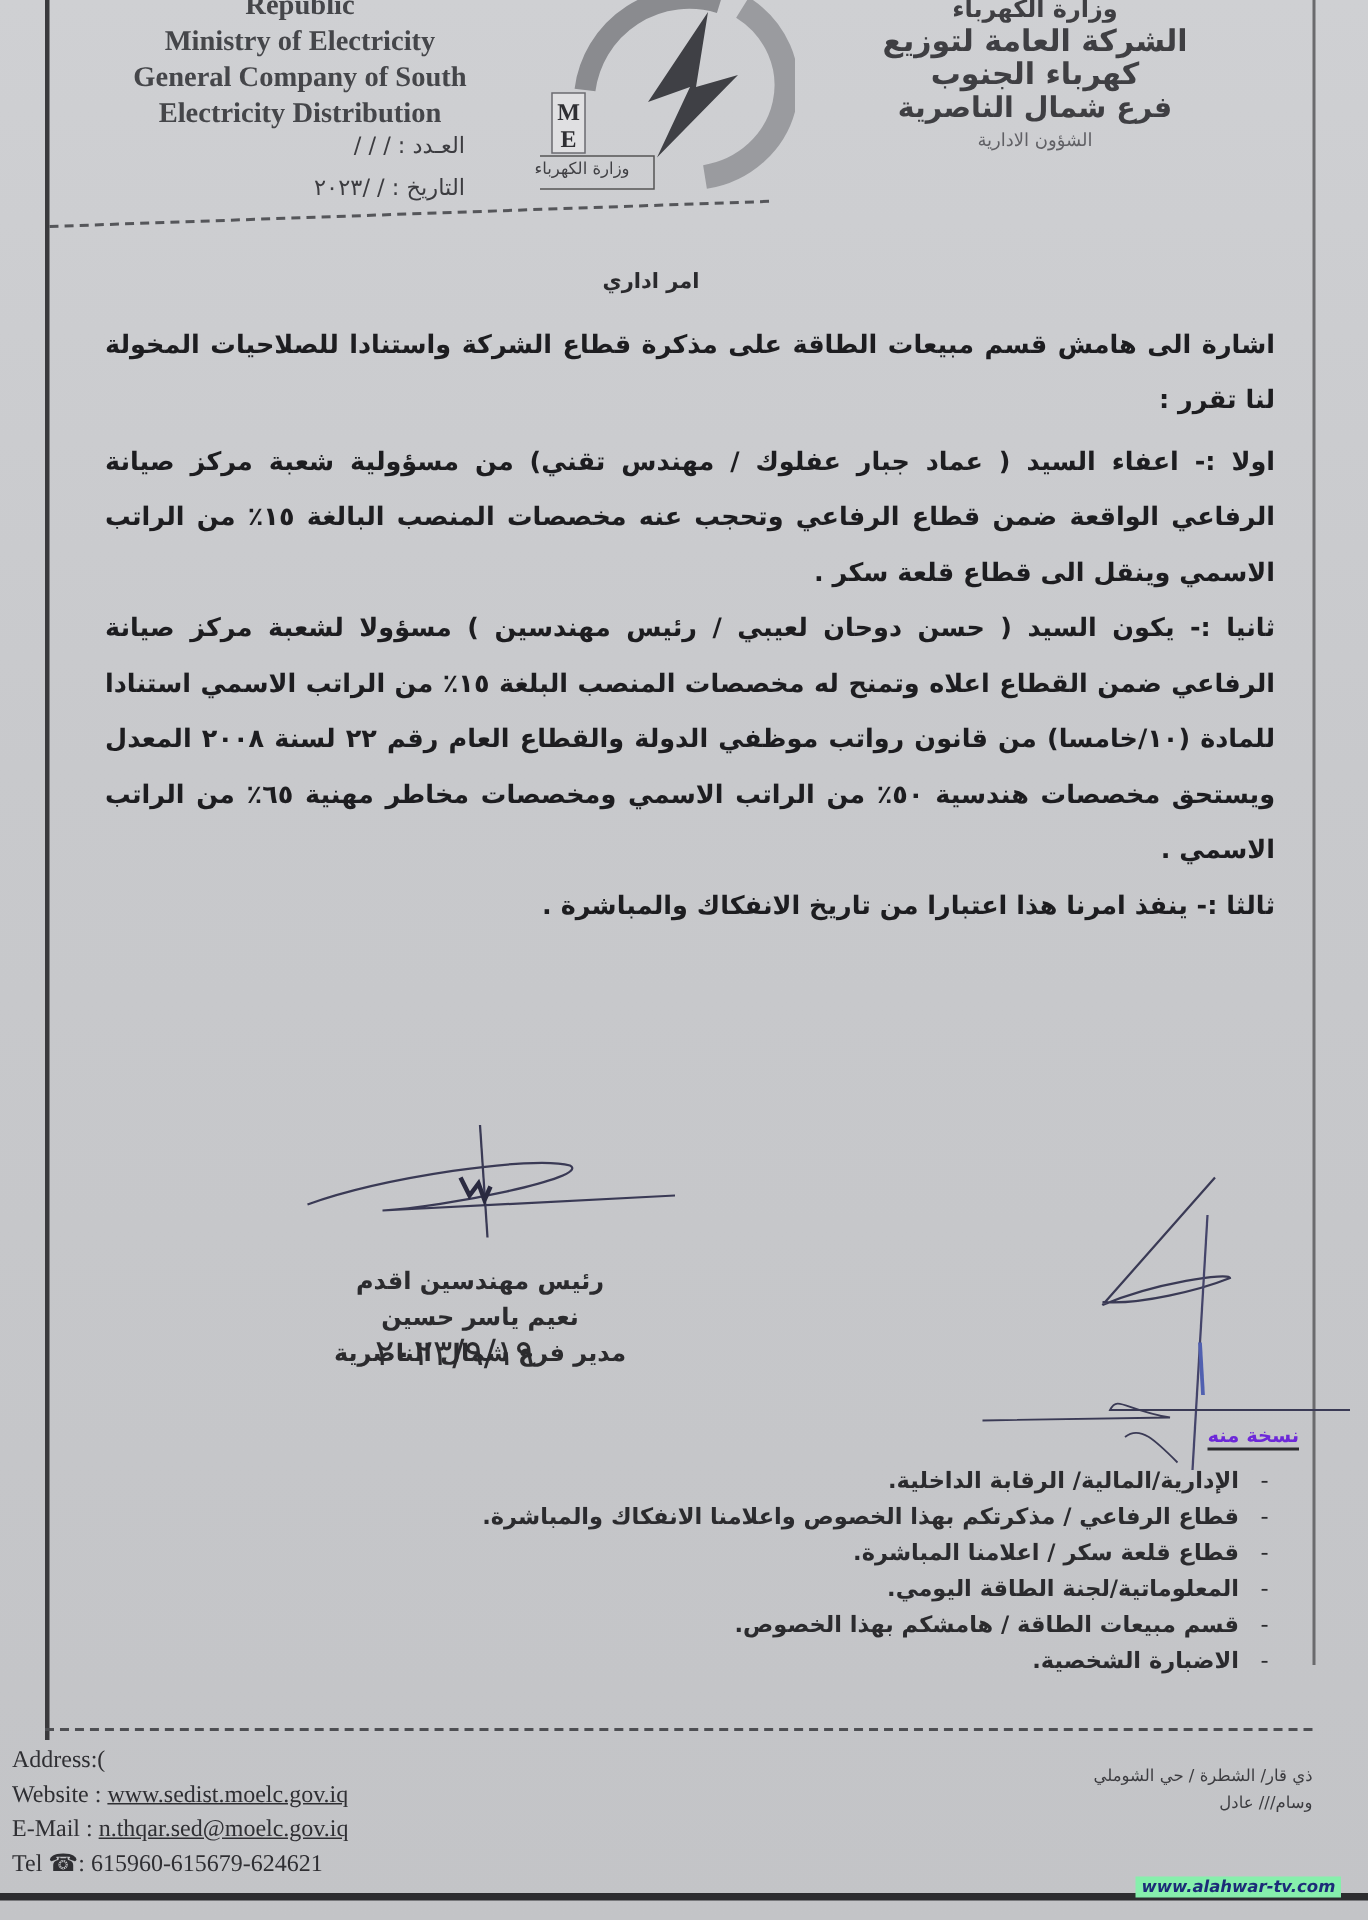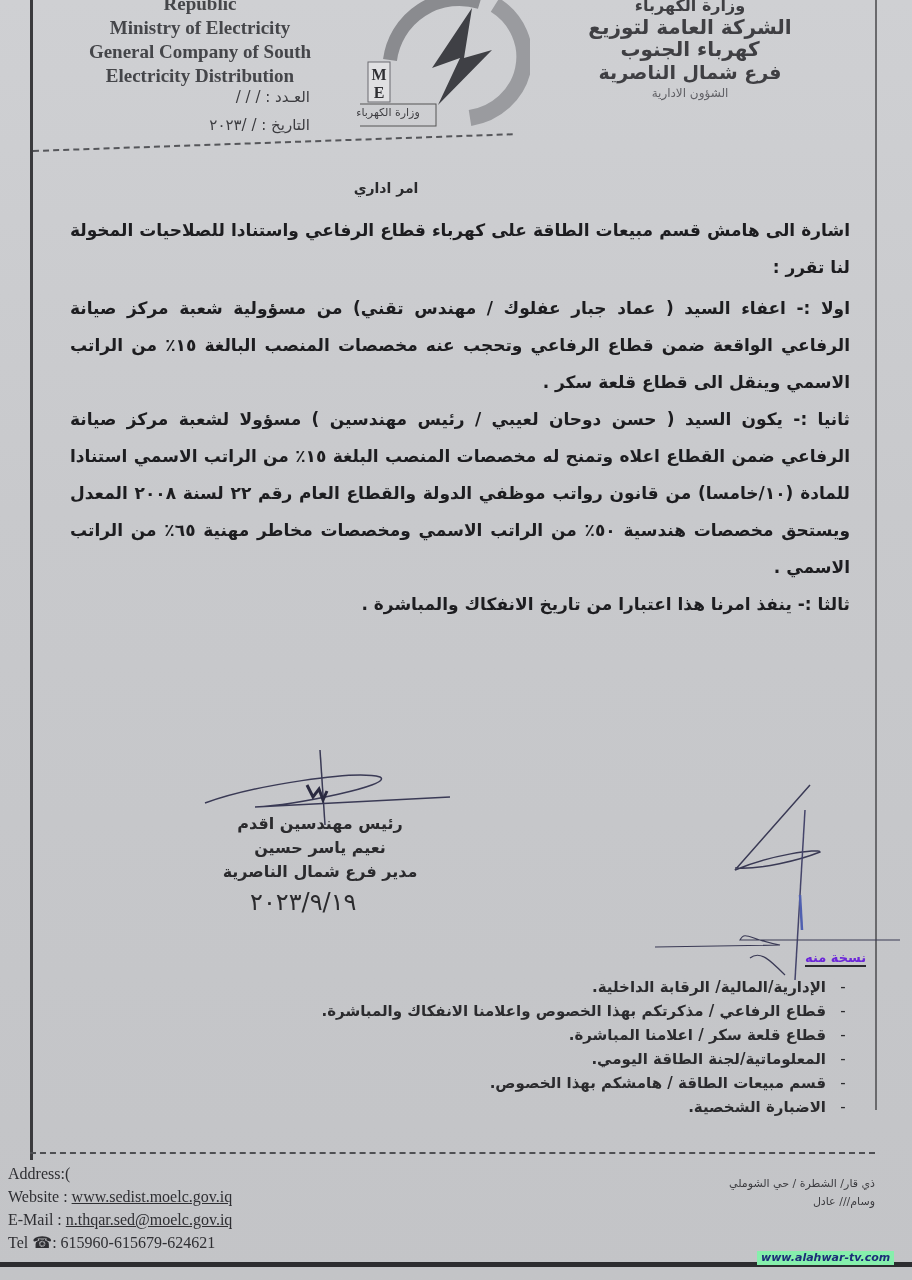--- a/index.html
+++ b/index.html
@@ -14,25 +14,25 @@
     font-family:"Liberation Serif", serif; font-weight:bold; color:#45464a; font-size:19px; line-height:24px; }
   .hdr-ar-num { position:absolute; left:110px; top:88px; width:200px; direction:rtl; font-size:15px; color:#3c3c40; }
   .hdr-ar-date { position:absolute; left:90px; top:116px; width:220px; direction:rtl; font-size:15px; color:#3c3c40; }
   .logo { position:absolute; left:360px; top:0; width:170px; height:130px; }
   .hdr-ar-right { position:absolute; left:560px; top:-4px; width:260px; direction:rtl; text-align:center; color:#3f3f43; }
   .hdr-ar-right .l1 { font-size:16px; font-weight:bold; line-height:20px; }
   .hdr-ar-right .l2 { font-size:20px; font-weight:bold; line-height:22px; }
   .hdr-ar-right .l3 { font-size:19px; font-weight:bold; line-height:24px;text-align:center; }
   .hdr-ar-right .l4 { font-size:12px; line-height:18px; color:#606065; }
   .dash-top { position:absolute; left:33px; top:150px; width:480px; height:1px; border-top:2px dashed #55565a; transform:rotate(-2deg); transform-origin:left; }
-  .title { position:absolute; left:0; width:772px; top:180px; text-align:center; direction:rtl; font-size:14px; font-weight:bold; color:#2a2a2d; }
+  .title { position:absolute; left:0; width:772px; top:180px; text-align:center; direction:rtl; font-size:14px; font-weight:bold; color:#2a2a2d;padding-left:48px; }
   .body-text { position:absolute; left:70px; width:780px; direction:rtl; text-align:justify; font-size:17px; font-weight:bold; color:#1d1d20; }
   .para { margin:0; line-height:37px; }
   .sig1 { position:absolute; left:195px; top:745px; width:280px; height:190px; }
-  .sig1-text { position:absolute; left:200px; top:812px; width:240px; direction:rtl; text-align:center; font-size:16px; font-weight:bold; color:#2b2b2e; line-height:24px; }
+  .sig1-text { position:absolute; left:200px; top:842px; width:240px; direction:rtl; text-align:center; font-size:16px; font-weight:bold; color:#2b2b2e; line-height:24px; }
   .sig1-date { position:absolute; left:250px; top:888px; width:160px; direction:rtl; text-align:left; font-size:24px; color:#2b2b2e; letter-spacing:2px; }
   .sig2 { position:absolute; left:630px; top:780px; width:280px; height:200px; }
   .copy-label { position:absolute; left:805px; top:950px; direction:rtl; font-size:13px; font-weight:bold; color:#6d28d9; border-bottom:2px solid #2b2b2e; }
   .copy-list { position:absolute; left:300px; top:975px; width:560px; direction:rtl; font-size:15px; font-weight:bold; color:#2b2b2e; }
   .copy-list .ci { line-height:24px; }
   .copy-list .ci .dash { display:inline-block; width:34px; text-align:center; font-weight:normal; }
   .dash-bottom { position:absolute; left:30px; top:1152px; width:845px; border-top:2px dashed #4e4f53; }
   .footer-en { position:absolute; left:8px; top:1162px; font-family:"Liberation Serif", serif; font-size:16px; color:#2f2f33; line-height:23px; }
   .footer-en a { color:#2f2f33; text-decoration:underline; }
   .footer-ar { position:absolute; left:700px; top:1175px; width:175px; direction:rtl; font-size:11px; color:#3c3c40; line-height:18px; }
@@ -72,21 +72,21 @@
   <div class="l2">الشركة العامة لتوزيع كهرباء الجنوب</div>
   <div class="l3">فرع  شمال الناصرية</div>
   <div class="l4">الشؤون الادارية</div>
 </div>
 
 <div class="dash-top"></div>
 
 <div class="title">امر اداري</div>
 
 <div class="body-text" style="top:212px;">
-  <p class="para">اشارة الى هامش قسم مبيعات الطاقة على كهرباء قطاع الرفاعي واستنادا للصلاحيات المخولة لنا تقرر :</p>
+  <p class="para">اشارة الى هامش قسم مبيعات الطاقة على مذكرة قطاع الشركة واستنادا للصلاحيات المخولة لنا تقرر :</p>
   <p class="para" style="margin-top:4px;">اولا :- اعفاء السيد ( عماد جبار عفلوك / مهندس تقني) من مسؤولية شعبة مركز صيانة الرفاعي الواقعة ضمن قطاع الرفاعي وتحجب عنه مخصصات المنصب البالغة ١٥٪ من الراتب الاسمي وينقل الى قطاع قلعة سكر .</p>
   <p class="para">ثانيا :- يكون السيد ( حسن دوحان لعيبي / رئيس مهندسين ) مسؤولا لشعبة مركز صيانة الرفاعي ضمن القطاع اعلاه وتمنح له مخصصات المنصب البلغة ١٥٪ من الراتب الاسمي استنادا للمادة (١٠/خامسا) من قانون رواتب موظفي الدولة والقطاع العام رقم ٢٢ لسنة ٢٠٠٨ المعدل ويستحق مخصصات هندسية ٥٠٪ من الراتب الاسمي ومخصصات مخاطر مهنية ٦٥٪ من الراتب الاسمي .</p>
   <p class="para">ثالثا :- ينفذ امرنا هذا اعتبارا من تاريخ الانفكاك والمباشرة .</p>
 </div>
 
 <svg class="sig1" viewBox="0 0 280 190">
   <path d="M 125 5 L 130 80" stroke="#3a3a55" stroke-width="1.5" fill="none"></path>
   <path d="M 10 58 C 60 40, 160 25, 185 32 C 200 40, 100 60, 60 62 L 255 52" stroke="#3a3a55" stroke-width="1.5" fill="none"></path>
   <path d="M 112 40 L 118 52 L 124 44 L 128 55 L 132 46" stroke="#2a2a40" stroke-width="3" fill="none"></path>
 </svg>

